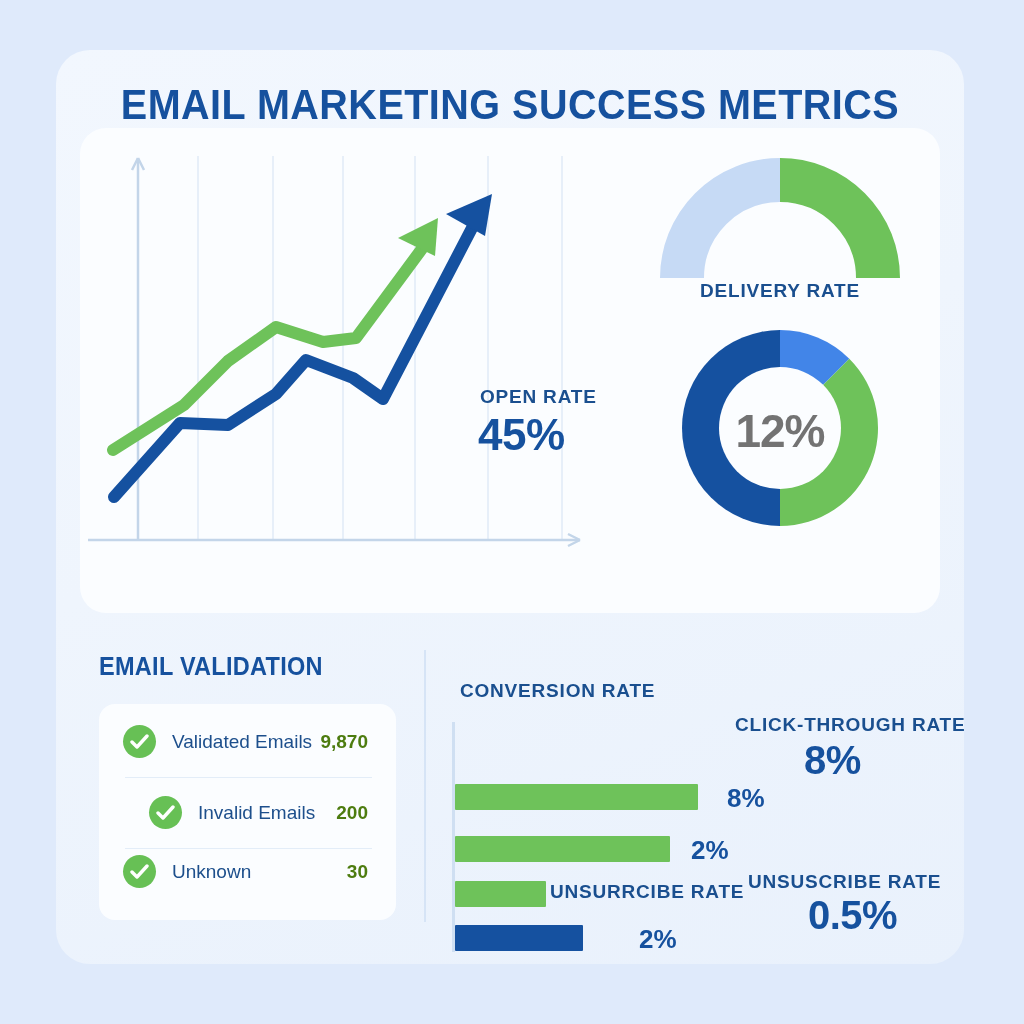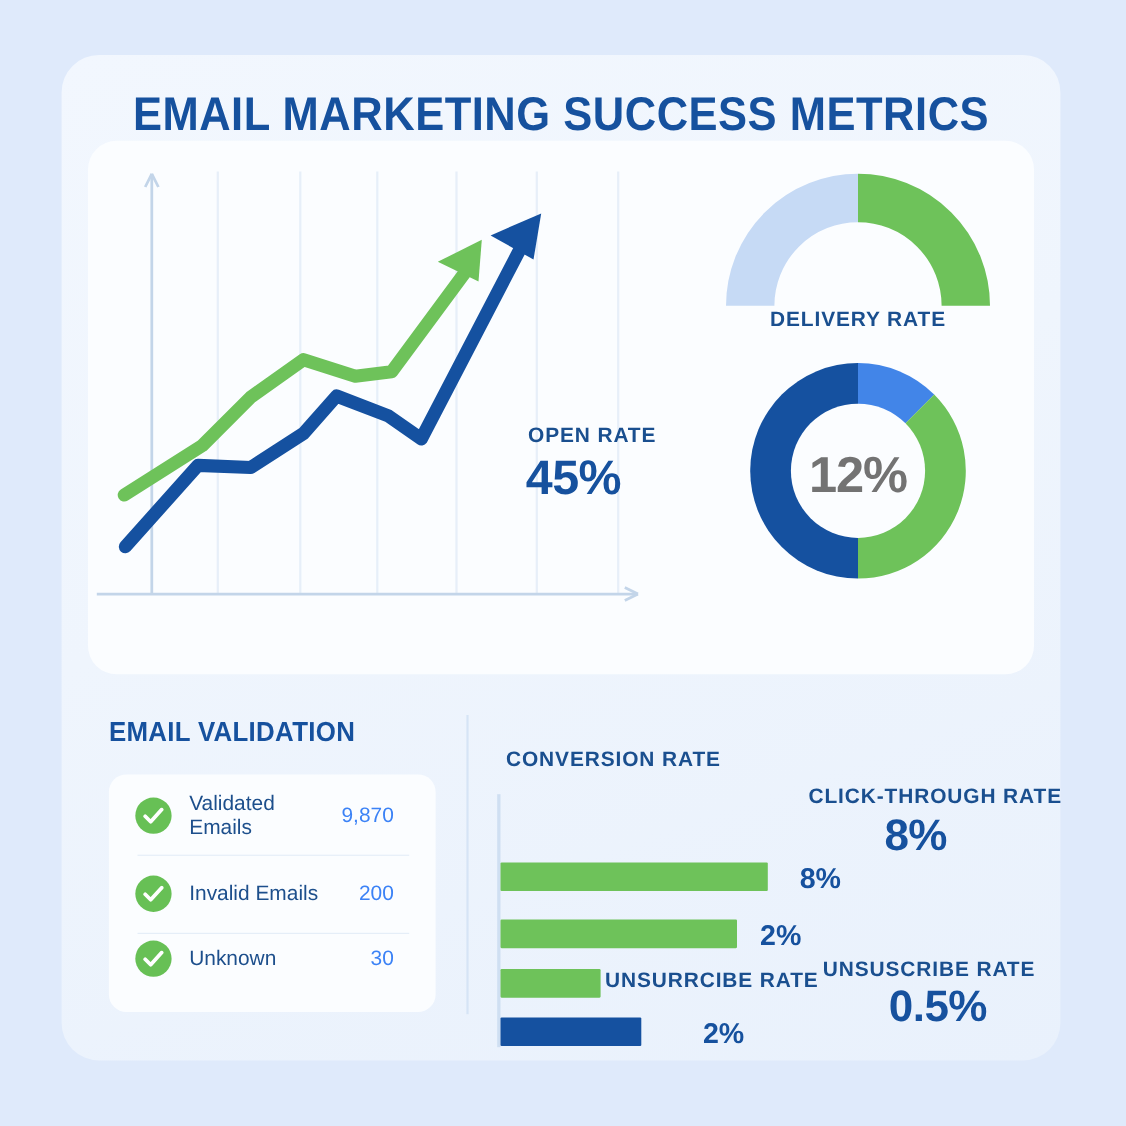--- a/index.html
+++ b/index.html
@@ -157,21 +157,21 @@
 
   .validation-row {
     position: absolute;
     left: 0;
     width: 297px;
     height: 71px;
     display: flex;
     align-items: center;
   }
   .validation-row.r0 { top: 2px; }
-  .validation-row.r1 { top: 73px; }
+  .validation-row.r1 { top: 73px; padding-left: 26px; }
   .validation-row.r2 { top: 132px; }
 
   .validation-divider {
     position: absolute;
     left: 26px;
     width: 247px;
     height: 1px;
     background: #e3edf8;
   }
   .validation-divider.d0 { top: 73px; }
@@ -188,24 +188,24 @@
     align-items: center;
     justify-content: center;
   }
   .validation-label {
     margin-left: 16px;
     color: #1d4f8c;
     font-size: 19px;
     flex: 1 1 auto;
   }
   .validation-value {
-    margin-right: 38px;
-    color: #3b82f6;
-    font-size: 19px;
-    font-weight: 400;
+    margin-right: 28px;
+    color: #4d7c0f;
+    font-size: 19px;
+    font-weight: 700;
     text-align: right;
     white-space: nowrap;
   }
 
   
   #section-divider {
     position: absolute;
     left: 368px;
     top: 600px;
     width: 2px;

